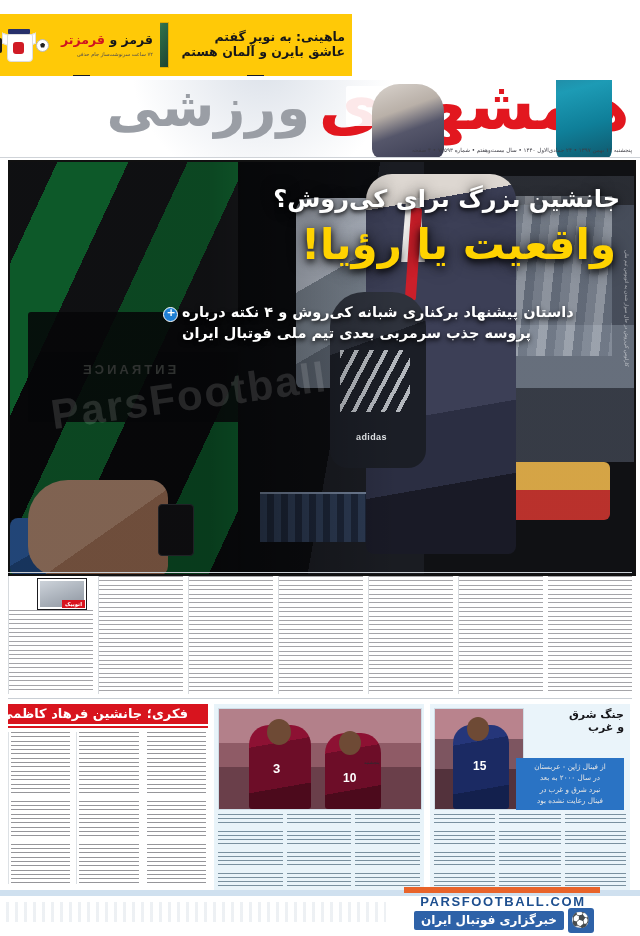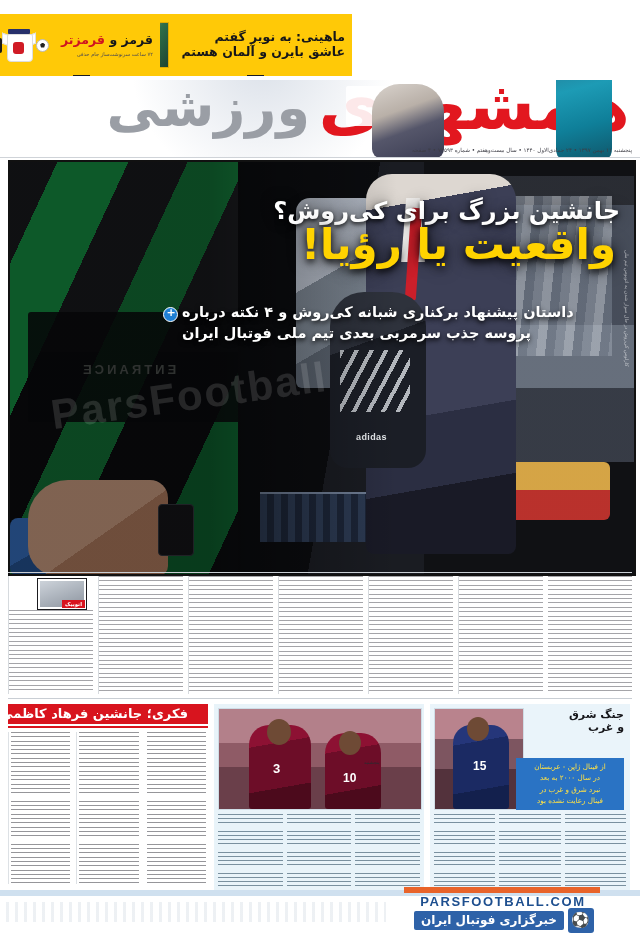--- a/index.html
+++ b/index.html
@@ -212,21 +212,20 @@
     font-family:"Liberation Sans",sans-serif;pointer-events:none;white-space:nowrap;
   }
   .hero-credit{
     position:absolute;right:4px;top:88px;color:rgba(255,255,255,.55);font-size:5px;
     writing-mode:vertical-rl;letter-spacing:.4px;
   }
   .hl-1{
     position:absolute;right:14px;top:24px;text-align:right;
     color:#ffffff;font-size:24px;font-weight:bold;line-height:1.14;white-space:nowrap;
     text-shadow:0 2px 4px rgba(0,0,0,.85),0 0 14px rgba(0,0,0,.7);
-    margin-top:12px;
   }
   .hl-2{
     position:absolute;right:18px;top:62px;text-align:right;
     color:#ffd300;font-size:42px;font-weight:bold;line-height:1.02;white-space:nowrap;
     text-shadow:0 3px 7px rgba(0,0,0,.9),0 0 18px rgba(0,0,0,.8);
   }
   .hero-sub{
     position:absolute;right:22px;top:140px;width:430px;text-align:left;
     color:#ffffff;font-size:14.5px;font-weight:bold;line-height:1.45;
     text-shadow:0 2px 5px rgba(0,0,0,.95);
@@ -320,21 +319,21 @@
   }
   .pj-p{position:absolute;left:18px;bottom:0;width:56px;height:84px;background:linear-gradient(170deg,#25367a 0 22%,#1b2a63 22% 74%,#13204d 74%);border-radius:18px 18px 3px 3px;}
   .pj-head{position:absolute;left:32px;top:8px;width:22px;height:24px;border-radius:50%;background:#6e4a35;}
   .pj-n{position:absolute;left:38px;top:50px;color:#fff;font-size:12px;font-weight:bold;font-family:"Liberation Sans",sans-serif;}
   .jtitle{
     position:absolute;right:6px;top:4px;width:100px;
     color:#16161a;font-size:11px;font-weight:bold;line-height:1.2;
   }
   .jbox{
     position:absolute;right:6px;top:54px;width:100px;
-    background:#2a73c4;color:#fde047;padding:3px 4px;
+    background:#2a73c4;color:#e5e5e5;padding:3px 4px;
   }
   .jbox div{font-size:7.2px;line-height:1.58;text-align:center;white-space:nowrap;}
   .bx-right .cols{position:absolute;left:4px;top:110px;width:192px;height:72px;display:flex;flex-direction:row-reverse;gap:4px;}
   .bx-right .c{flex:1;}
   .bx-right .tlines{background:repeating-linear-gradient(180deg,#2f4e63 0 .9px,transparent .9px 4.2px);opacity:.6;}
 
   
   .footer{position:absolute;left:0;top:890px;width:640px;height:46px;background:#fff;}
   .foot-bar{position:absolute;left:0;top:0;width:640px;height:6px;background:#cfe0ef;}
   .fb-orange{position:absolute;left:404px;top:-3px;width:196px;height:6px;background:#e8632a;}

